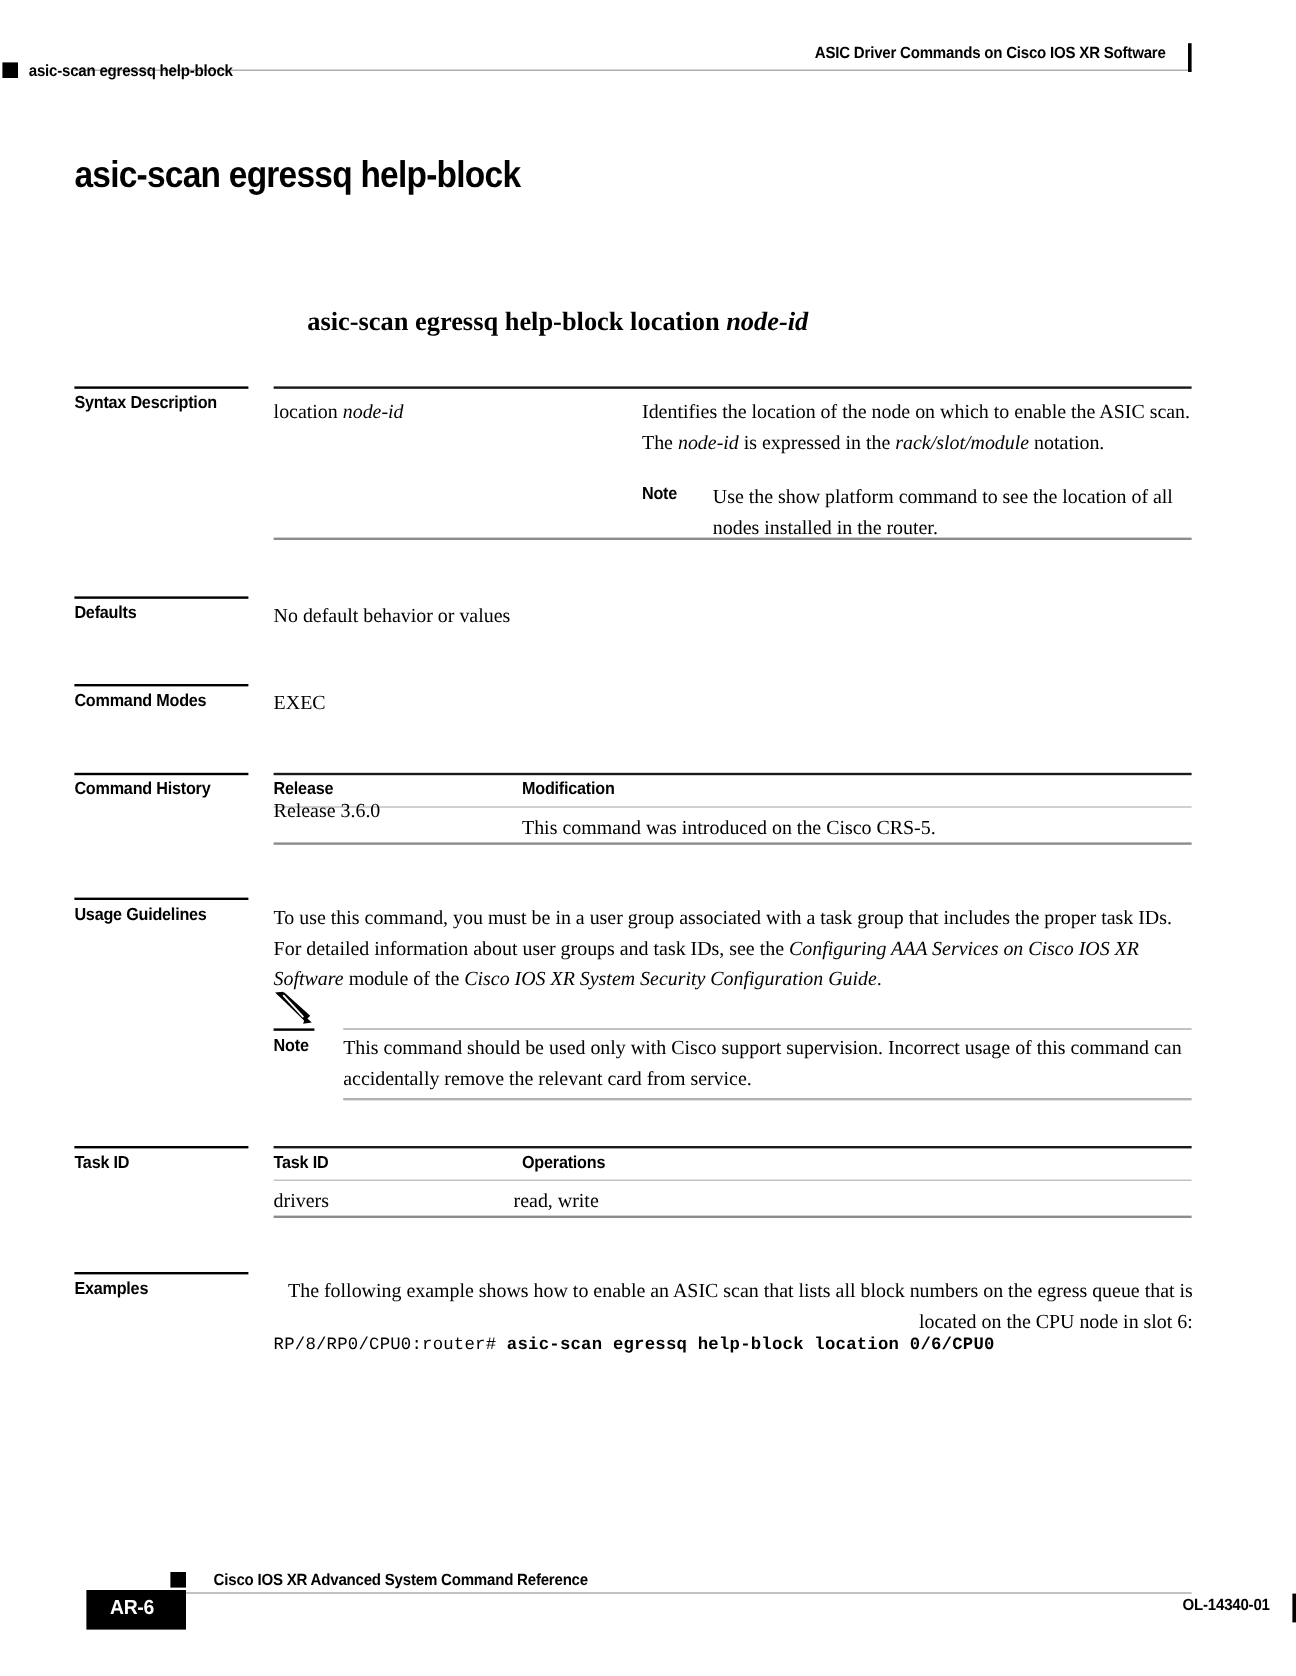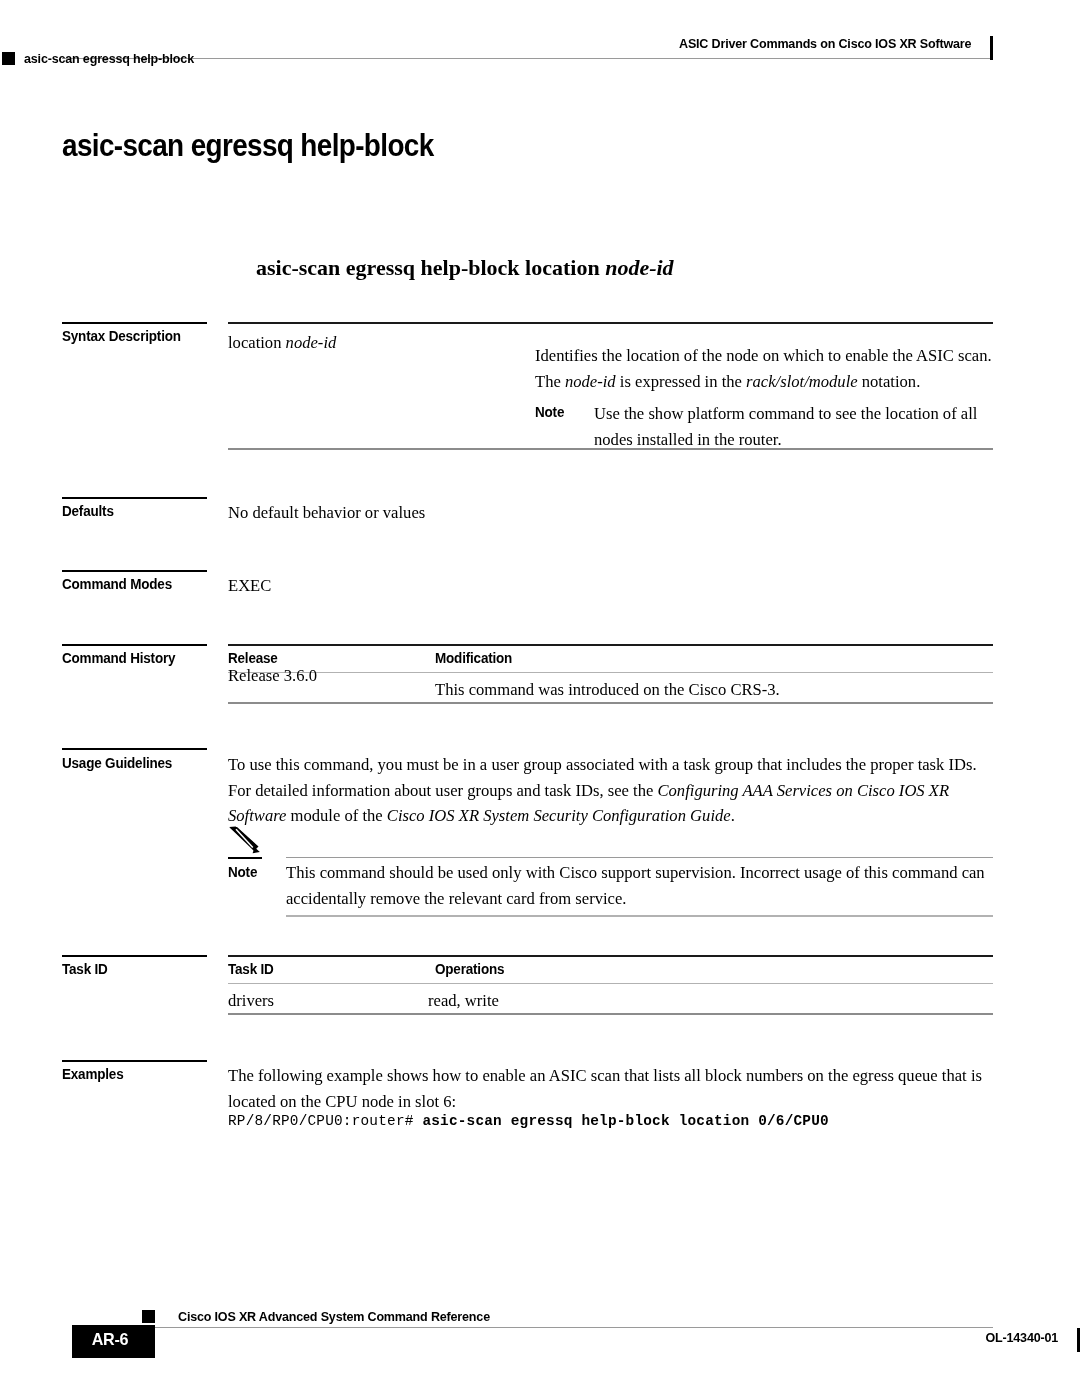--- a/index.html
+++ b/index.html
@@ -348,21 +348,21 @@
 
   <div class="sec-rule" style="top:322px;"></div>
   <div class="sec-label" style="top:328px;">Syntax Description</div>
 
   <div class="tbl" style="top:322px; height:128px;">
     <div class="r-top"></div>
     <div class="r-bot" style="top:126px;"></div>
 
     <div class="td" style="left:0px; top:8px; width:280px;"><b>location</b> <i>node-id</i></div>
 
-    <div class="td" style="left:307px; top:21px; width:458px;"><span>Identifies the location of the node on which to enable the ASIC scan. The </span><i>node-id</i><span> is expressed in the </span><i>rack/slot/module</i><span> notation.</span></div>
+    <div class="td" style="left:307px; top:8px; width:458px;"><span>Identifies the location of the node on which to enable the ASIC scan. The </span><i>node-id</i><span> is expressed in the </span><i>rack/slot/module</i><span> notation.</span></div>
 
     <div class="note-lbl" style="left:307px; top:82px;">Note</div>
     <div class="td" style="left:366px; top:79px; width:399px;"><span>Use the </span><b>show platform</b><span> command to see the location of all nodes installed in the router.</span></div>
   </div>
 
   <div class="sec-rule" style="top:497px;"></div>
   <div class="sec-label" style="top:503px;">Defaults</div>
   <div class="body-col" style="top:500px;">No default behavior or values</div>
 
   <div class="sec-rule" style="top:570px;"></div>
@@ -374,21 +374,21 @@
 
   <div class="tbl" style="top:644px; height:58px;">
     <div class="r-top"></div>
     <div class="r-mid" style="top:28px;"></div>
     <div class="r-bot" style="top:58px;"></div>
 
     <div class="th" style="left:0px; top:6px;">Release</div>
     <div class="th" style="left:207px; top:6px;">Modification</div>
 
     <div class="td" style="left:0px; top:19px; width:200px;">Release 3.6.0</div>
-    <div class="td" style="left:207px; top:33px; width:558px;">This command was introduced on the Cisco CRS-3.</div>
+    <div class="td" style="left:207px; top:33px; width:558px;">This command was introduced on the Cisco CRS-5.</div>
   </div>
 
   <div class="sec-rule" style="top:748px;"></div>
   <div class="sec-label" style="top:755px;">Usage Guidelines</div>
 
   <div class="body-col" style="top:752px; width:766px;"><span>To use this command, you must be in a user group associated with a task group that includes the proper task IDs. For detailed information about user groups and task IDs, see the </span><i>Configuring AAA Services on Cisco IOS XR Software</i><span> module of the </span><i>Cisco IOS XR System Security Configuration Guide</i><span>.</span></div>
 
   <div class="callout">
     <div class="pencil">
       <svg viewBox="0 0 36 30" width="36" height="30" aria-hidden="true">
@@ -418,21 +418,21 @@
 
     <div class="th" style="left:0px; top:6px;">Task ID</div>
     <div class="th" style="left:207px; top:6px;">Operations</div>
 
     <div class="td" style="left:0px; top:33px; width:200px;">drivers</div>
     <div class="td" style="left:200px; top:33px; width:558px;">read, write</div>
   </div>
 
   <div class="sec-rule" style="top:1060px;"></div>
   <div class="sec-label" style="top:1066px;">Examples</div>
-  <div class="body-col" style="top:1063px; width:766px;">The following example shows how to enable an ASIC scan that lists all block numbers on the egress queue that is located on the CPU node in slot 6:</div>
+  <div class="body-col" style="top:1063px; width:766px;text-align:right;">The following example shows how to enable an ASIC scan that lists all block numbers on the egress queue that is located on the CPU node in slot 6:</div>
 
   <div class="cli"><span>RP/8/RP0/CPU0:router# </span><b>asic-scan egressq help-block location 0/6/CPU0</b></div>
 
   <div class="ftr-rule"></div>
   <div class="ftr-sq"></div>
   <div class="ftr-guide">Cisco IOS XR Advanced System Command Reference</div>
   <div class="ftr-pagebox"></div>
   <div class="ftr-pagenum">AR-6</div>
   <div class="ftr-docid">OL-14340-01</div>
   <div class="ftr-endbar"></div>

